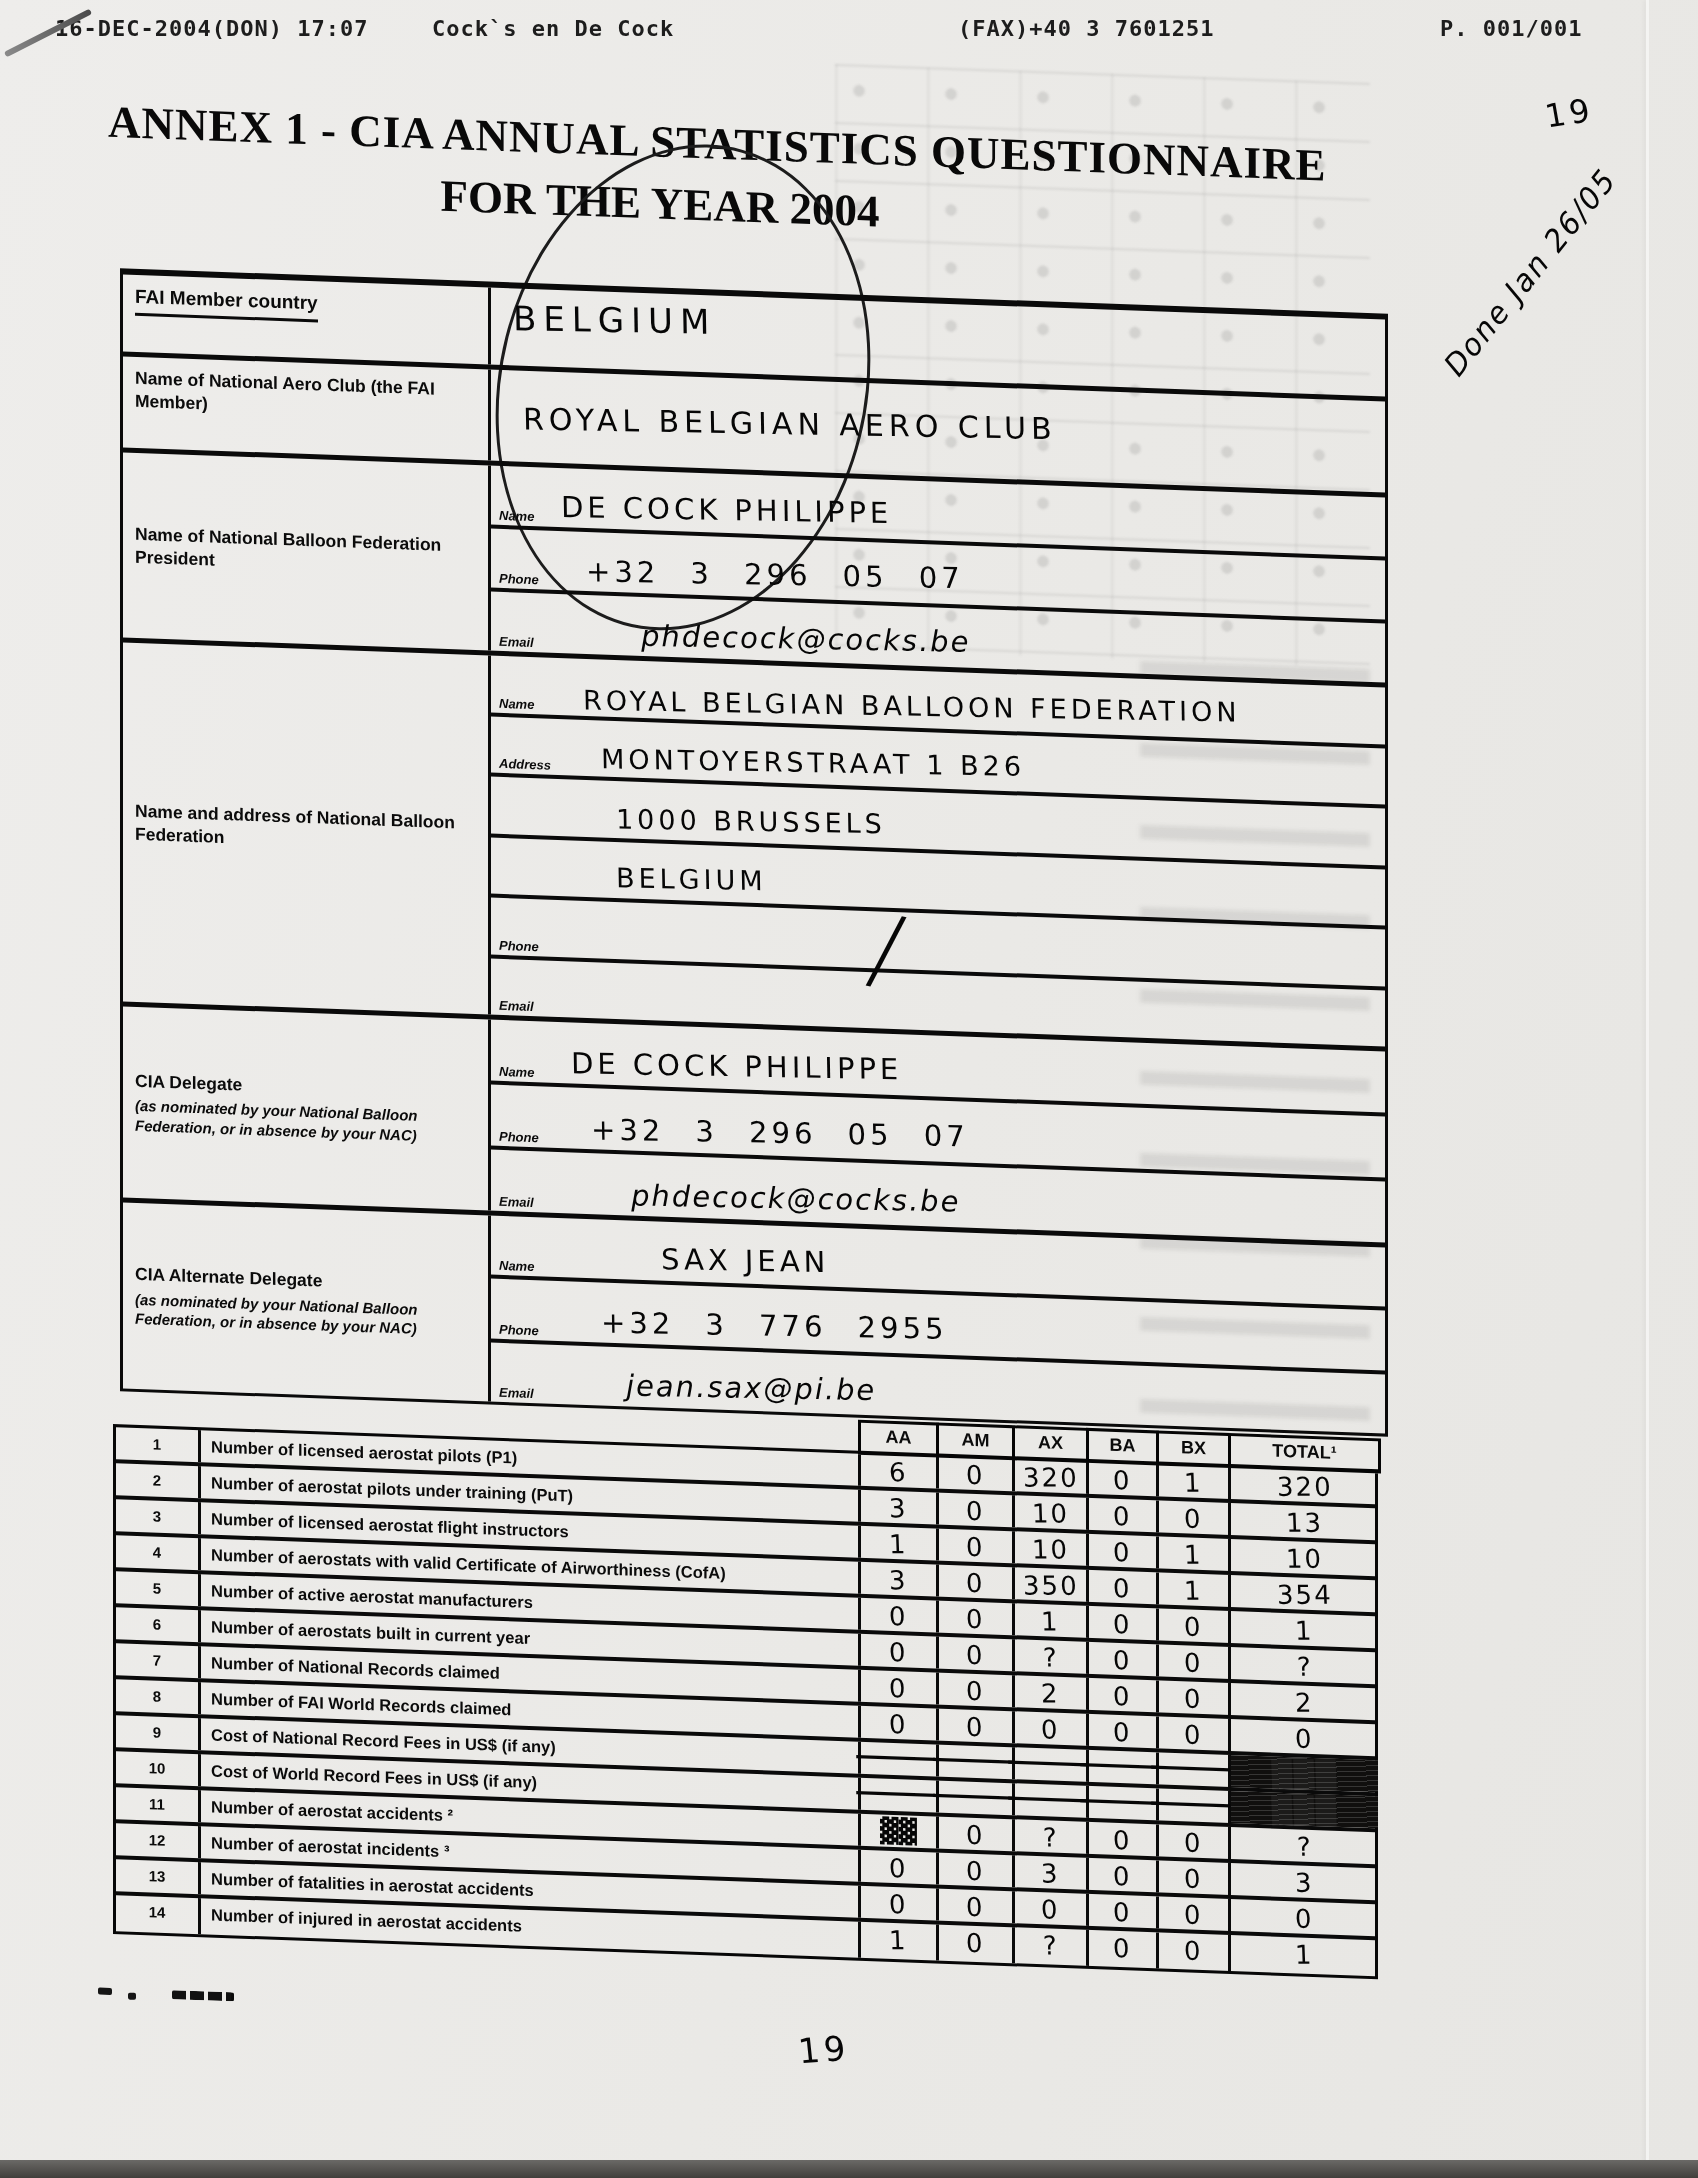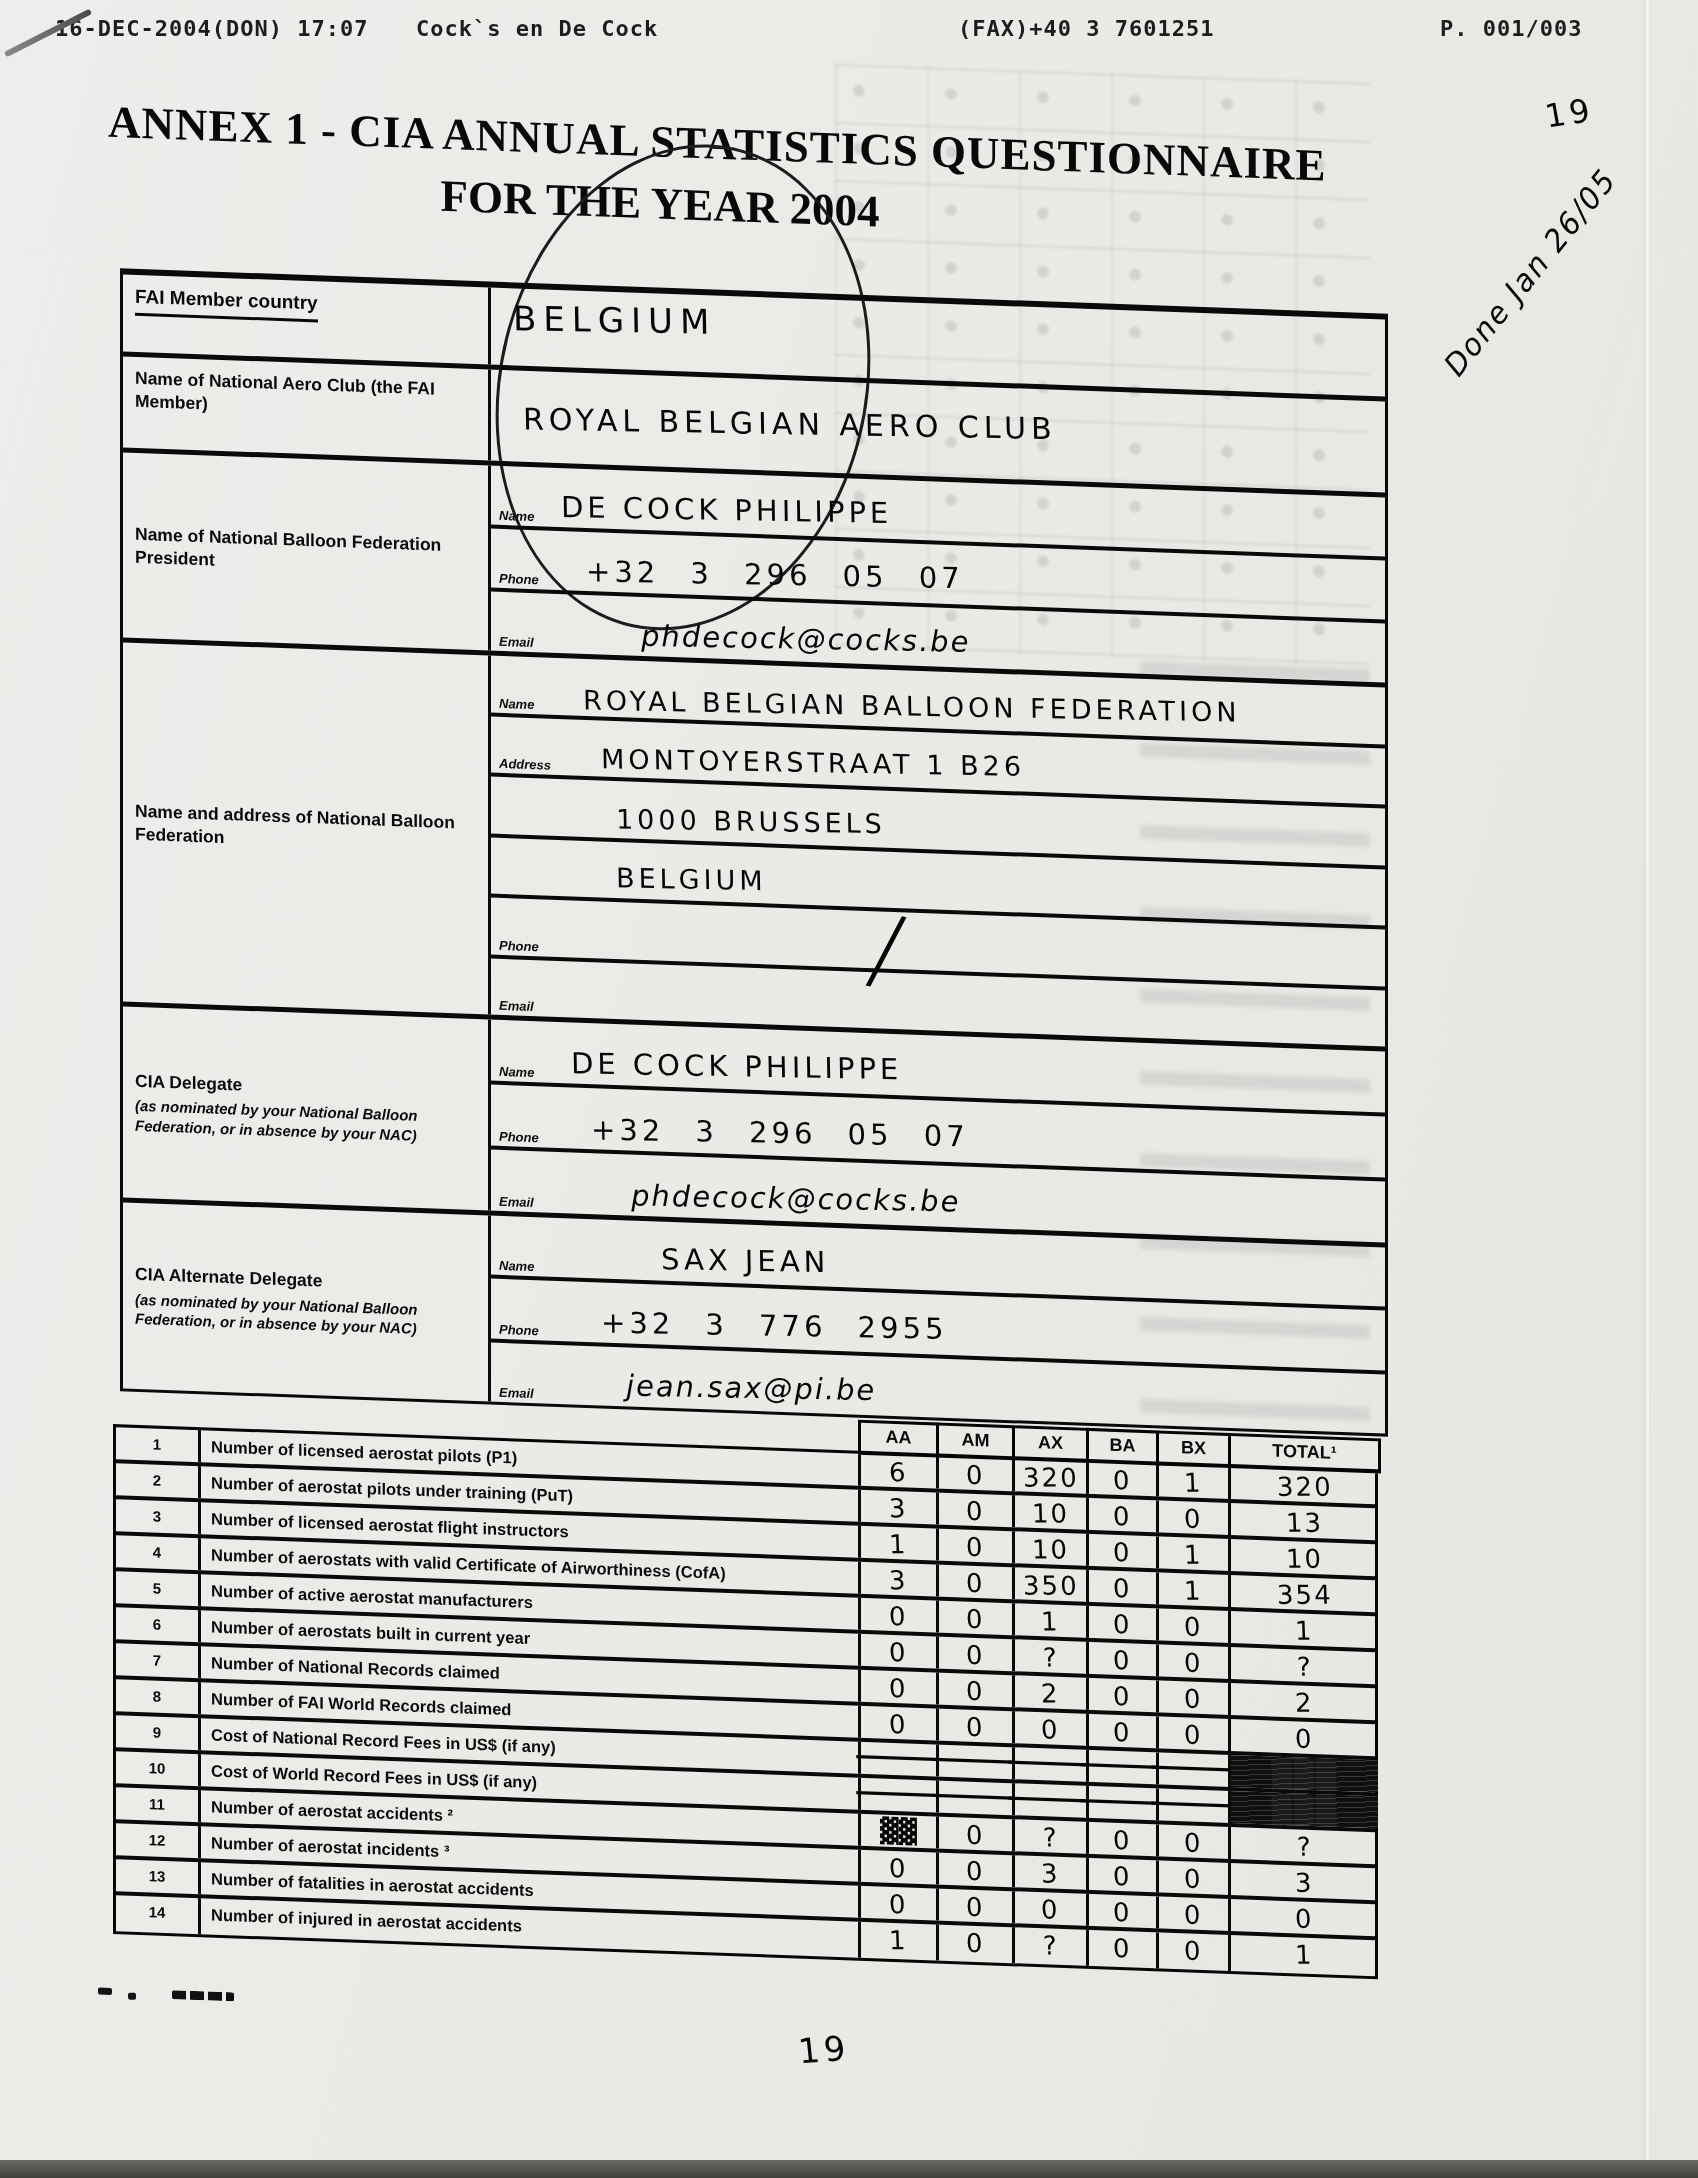--- a/index.html
+++ b/index.html
@@ -4,21 +4,21 @@
 <style>
   html,body{margin:0;padding:0;background:#d8d7d4;}
   .page{position:relative;width:1698px;height:2178px;overflow:hidden;
         background:linear-gradient(105deg,#eeedeb 0%,#eae9e6 55%,#e7e6e3 100%);
         font-family:"Liberation Sans","DejaVu Sans",sans-serif;color:#0b0b0b;}
 
   
   .faxline{position:absolute;top:16px;left:0;width:100%;height:30px;
            font-family:"DejaVu Sans Mono",monospace;font-weight:bold;font-size:22px;color:#1d1d1d;letter-spacing:1px;}
   .faxline span{position:absolute;white-space:nowrap;}
-  .fx-ts{left:55px;} .fx-sd{left:416px;} .fx-no{left:958px;} .fx-pg{left:1440px;}
+  .fx-ts{left:55px;} .fx-sd{left:432px;} .fx-no{left:958px;} .fx-pg{left:1440px;}
   .pen{position:absolute;left:0px;top:30px;width:96px;height:6px;border-radius:4px;
        background:linear-gradient(90deg,#8a8a8a,#4a4a4a);transform:rotate(-27deg);}
 
   
   .scan{position:absolute;left:0;top:0;width:1698px;height:2178px;
         transform:skewY(2.05deg);transform-origin:0 0;}
 
   
   .ghost1{position:absolute;left:835px;top:34px;width:535px;height:585px;filter:blur(1.2px);
     background:
@@ -101,21 +101,21 @@
 </style>
 </head>
 <body>
 
 <div class="page">
 
   <div class="faxline">
     <span class="fx-ts">16-DEC-2004(DON) 17:07</span>
     <span class="fx-sd">Cock`s en De Cock</span>
     <span class="fx-no">(FAX)+40 3 7601251</span>
-    <span class="fx-pg">P. 001/003</span>
+    <span class="fx-pg">P. 001/001</span>
   </div>
   <div class="pen"></div>
 
   <div class="scan">
 
     <div class="ghost1"></div>
     <div class="ghost2"></div>
 
     <div class="title">
       <div class="t1">ANNEX 1 - CIA ANNUAL STATISTICS QUESTIONNAIRE</div>

